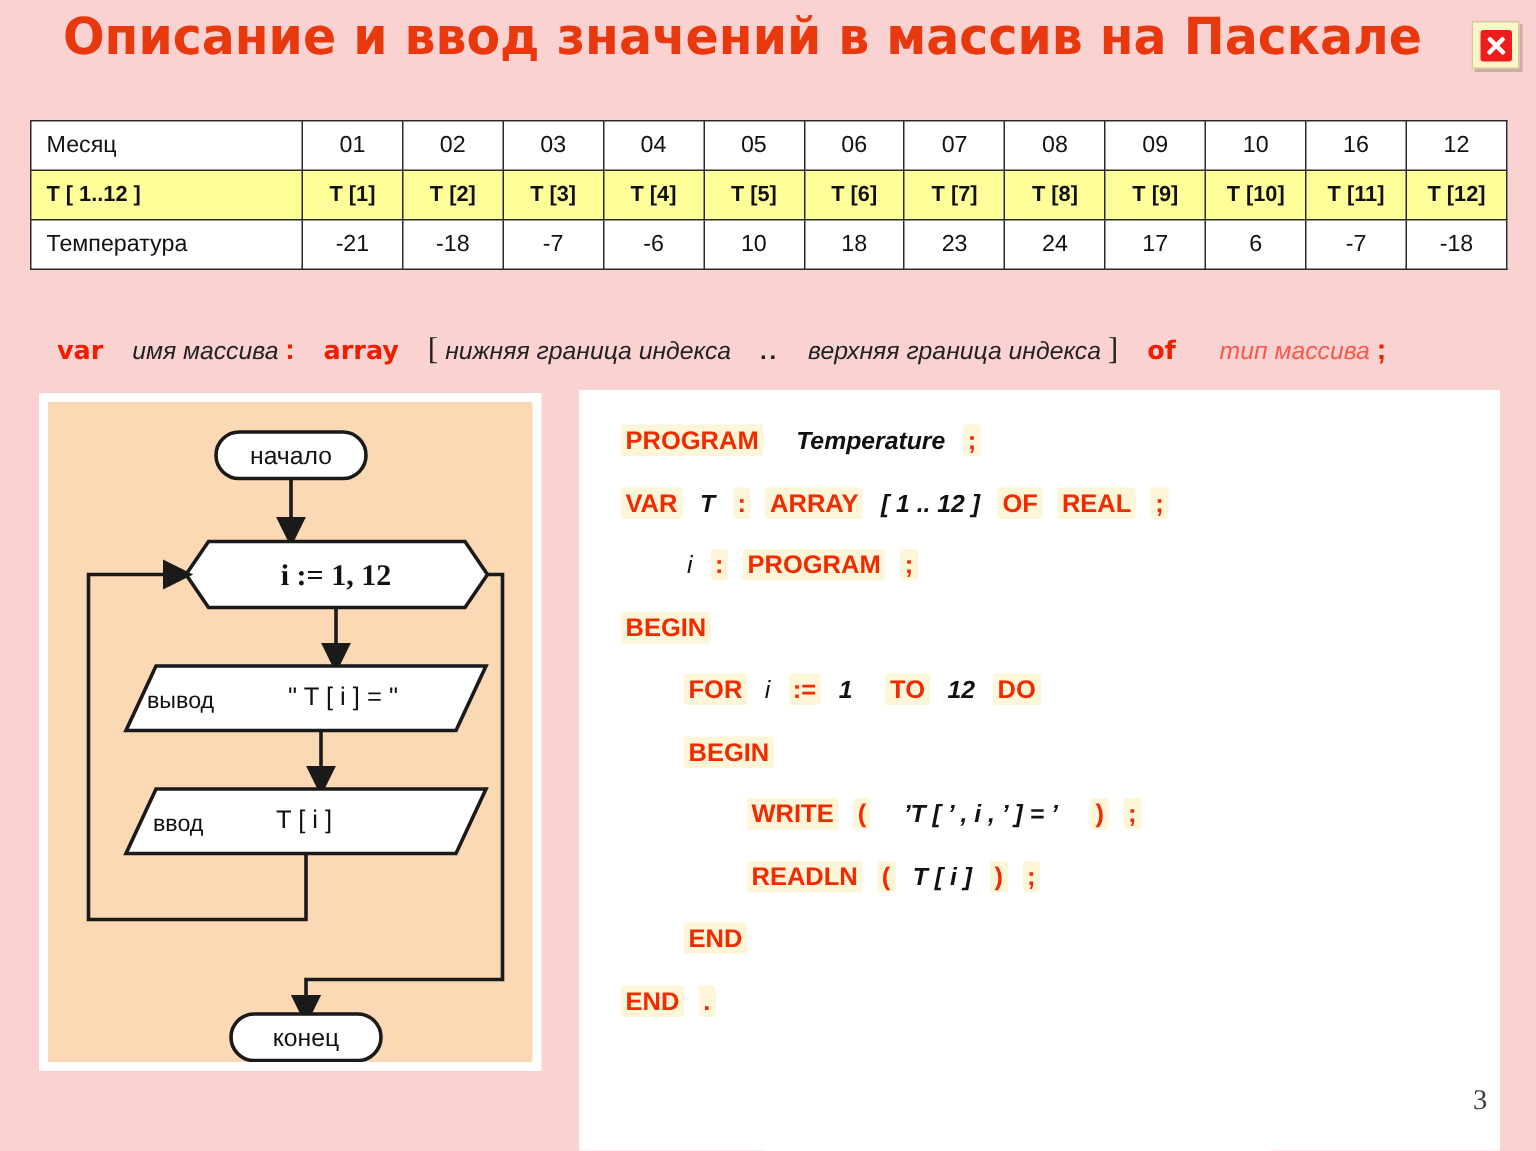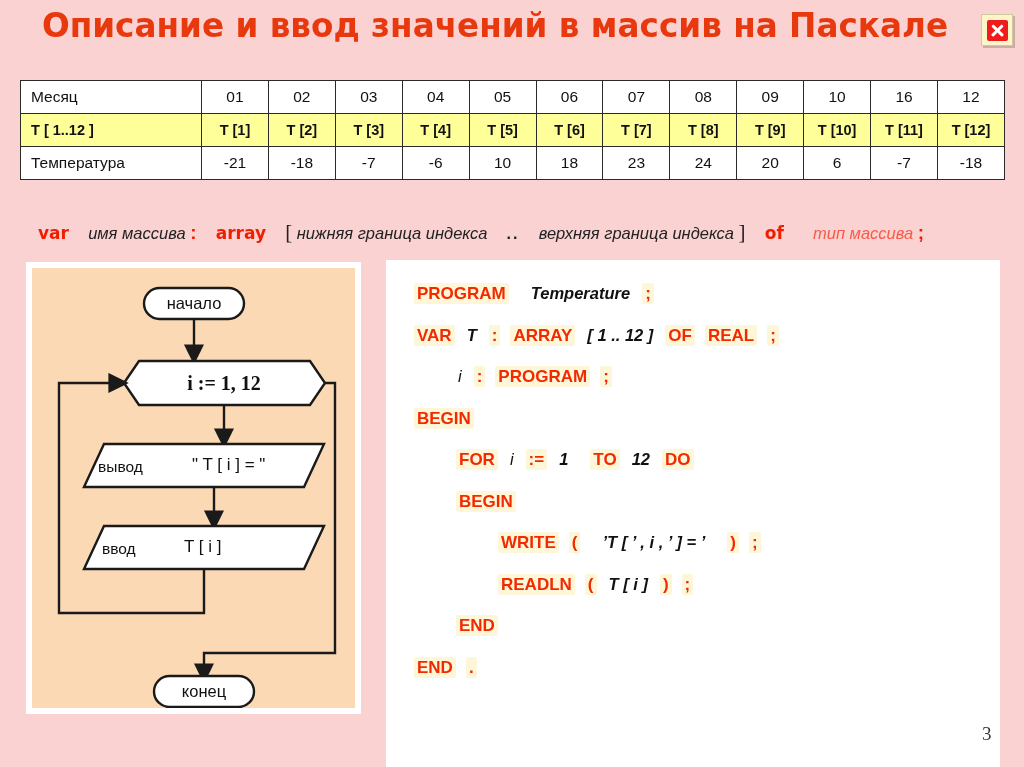--- a/index.html
+++ b/index.html
@@ -184,21 +184,21 @@
       <tr>
         <td class="rowhead">Температура</td>
         <td>-21</td>
         <td>-18</td>
         <td>-7</td>
         <td>-6</td>
         <td>10</td>
         <td>18</td>
         <td>23</td>
         <td>24</td>
-        <td>20</td>
+        <td>17</td>
         <td>6</td>
         <td>-7</td>
         <td>-18</td>
       </tr>
     </tbody>
 </table>
 
 <div id="var-line">
   <span class="kw">var</span>
   <span class="sp"></span>

